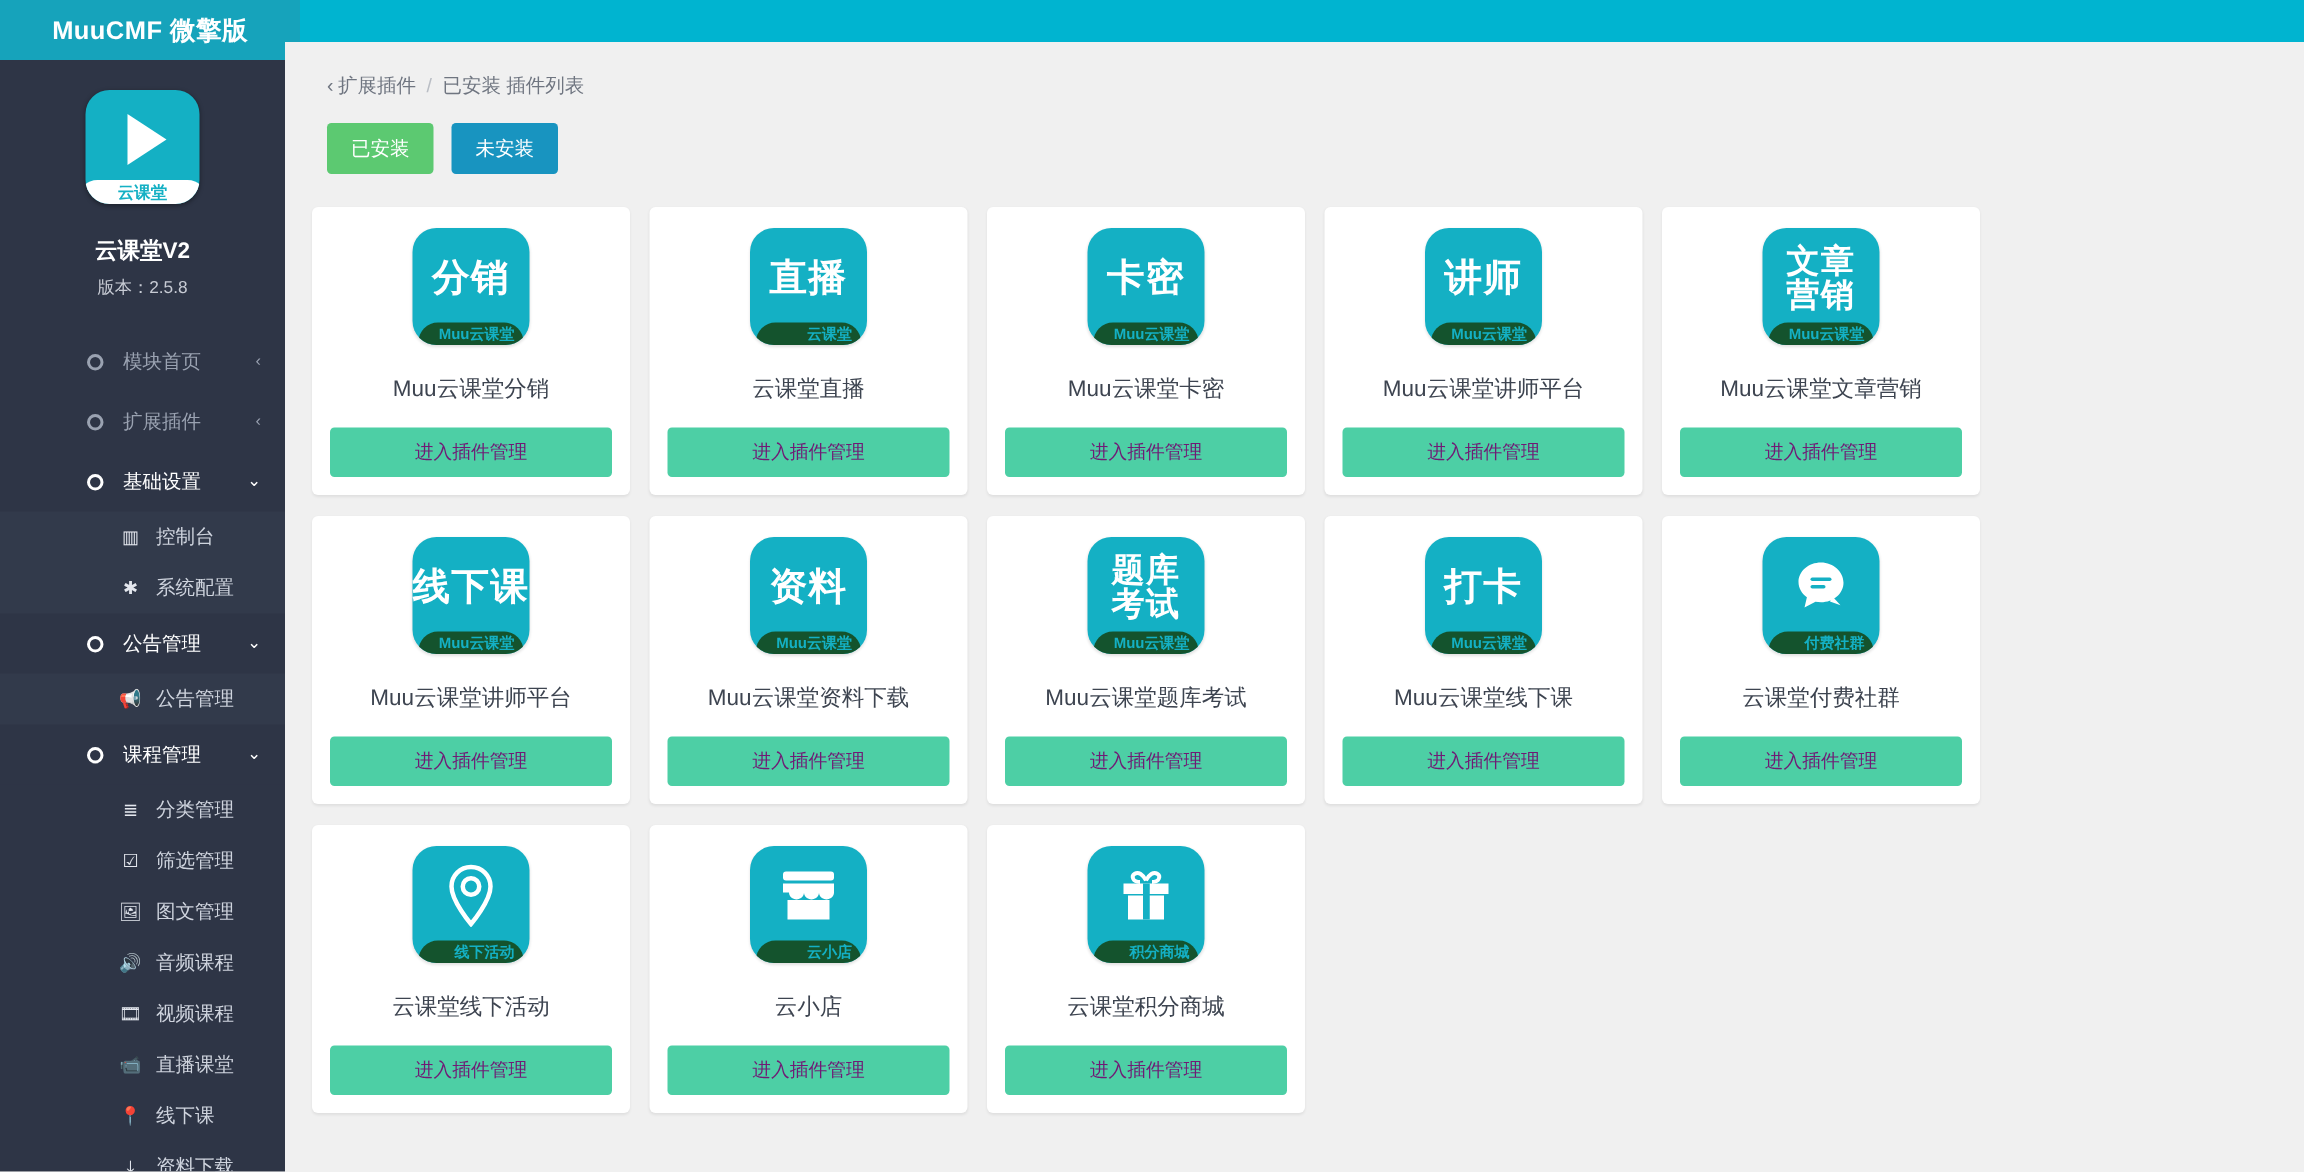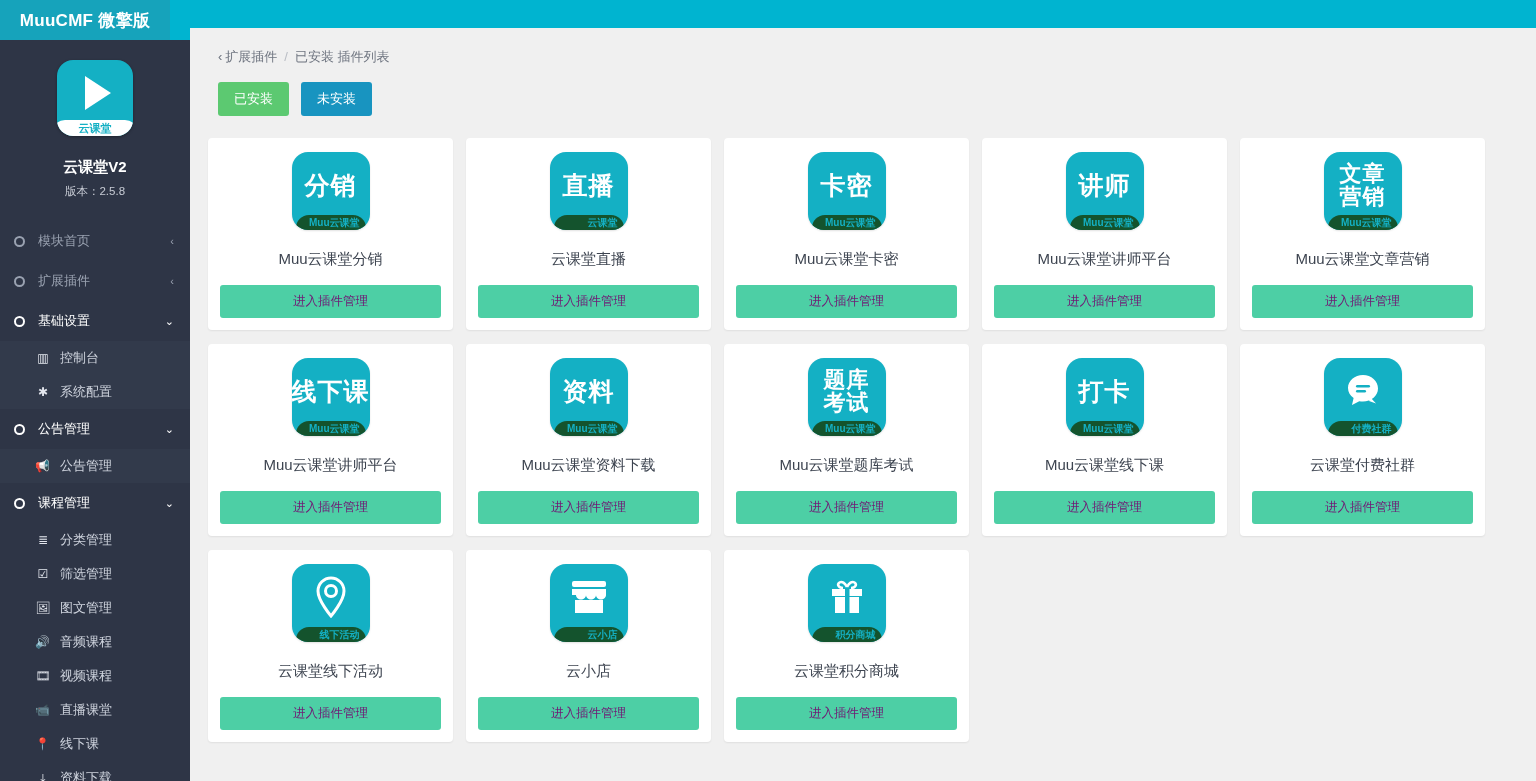--- a/index.html
+++ b/index.html
@@ -7,21 +7,21 @@
     width: 1536px; height: 781px;
     background: #f0f0f0;
     font-family: "Liberation Sans", "DejaVu Sans", sans-serif;
     overflow: hidden;
   }
   #app { position: relative; width: 1536px; height: 781px; }
 
   
   .topbar { position: absolute; top: 0; left: 0; width: 1536px; height: 40px; background: #00b4d0; }
   .brandbar {
-    position: absolute; top: 0; left: 0; width: 170px; height: 40px;
+    position: absolute; top: 0; left: 0; width: 200px; height: 40px;
     background: #16a3bb; display: flex; align-items: center; justify-content: center;
   }
   .brandbar .brand-text { color: #ffffff; font-size: 17px; font-weight: bold; letter-spacing: .3px; }
 
   
   .sidebar {
     position: absolute; top: 40px; left: 0; width: 190px; height: 741px;
     background: #2e3546; overflow: hidden;
   }
   .logo-wrap { padding: 20px 0 0 0; display: flex; flex-direction: column; align-items: center; }
@@ -41,21 +41,21 @@
     width: 86px; height: 26px; background: #ffffff; border-radius: 13px 13px 0 0;
     display: flex; align-items: flex-start; justify-content: center; padding-top: 1px;
   }
   .logo-pill span { color: #14b0c4; font-size: 11px; font-weight: bold; }
   .sb-title { color: #ffffff; font-size: 15px; font-weight: bold; margin-top: 22px; }
   .sb-ver { color: #c7cbd4; font-size: 11.5px; margin-top: 7px; }
 
   .menu { margin-top: 22px; }
   .menu-item {
     height: 40px; display: flex; align-items: center;
-    color: #9aa2b1; font-size: 13px; cursor: pointer; position: relative;
+    color: #9aa2b1; font-size: 13px; cursor: pointer; position: relative; margin-left: 44px;
   }
   .menu-item.top { padding-left: 14px; }
   .menu-item.top.active { color: #ffffff; }
   .menu-item.top .ring {
     width: 11px; height: 11px; border: 2px solid currentColor; border-radius: 50%;
     display: inline-block; margin-right: 13px; flex: 0 0 auto;
   }
   .menu-item.top .label { flex: 1 1 auto; }
   .menu-item.top .caret { margin-right: 16px; font-size: 11px; line-height: 1; }
 
@@ -82,21 +82,21 @@
     padding: 8px 16px; cursor: pointer; font-family: inherit;
   }
   .tab-btn.green { background: #5cc971; }
   .tab-btn.blue { background: #1894c0; }
 
   .grid {
     padding: 22px 0 0 18px; display: flex; flex-wrap: wrap;
     width: 1320px;
   }
   .card {
-    width: 245px; background: #ffffff; border-radius: 4px;
+    width: 212px; background: #ffffff; border-radius: 4px;
     margin: 0 13px 14px 0; padding: 14px 12px 12px 12px;
     box-shadow: 0 1px 2px rgba(0,0,0,.07);
     display: flex; flex-direction: column; align-items: center;
   }
   .icon-box {
     width: 78px; height: 78px; border-radius: 16px; background: #14b0c4;
     position: relative; overflow: hidden;
     display: flex; align-items: center; justify-content: center;
     box-shadow: 0 1px 2px rgba(0,0,0,.12);
   }

